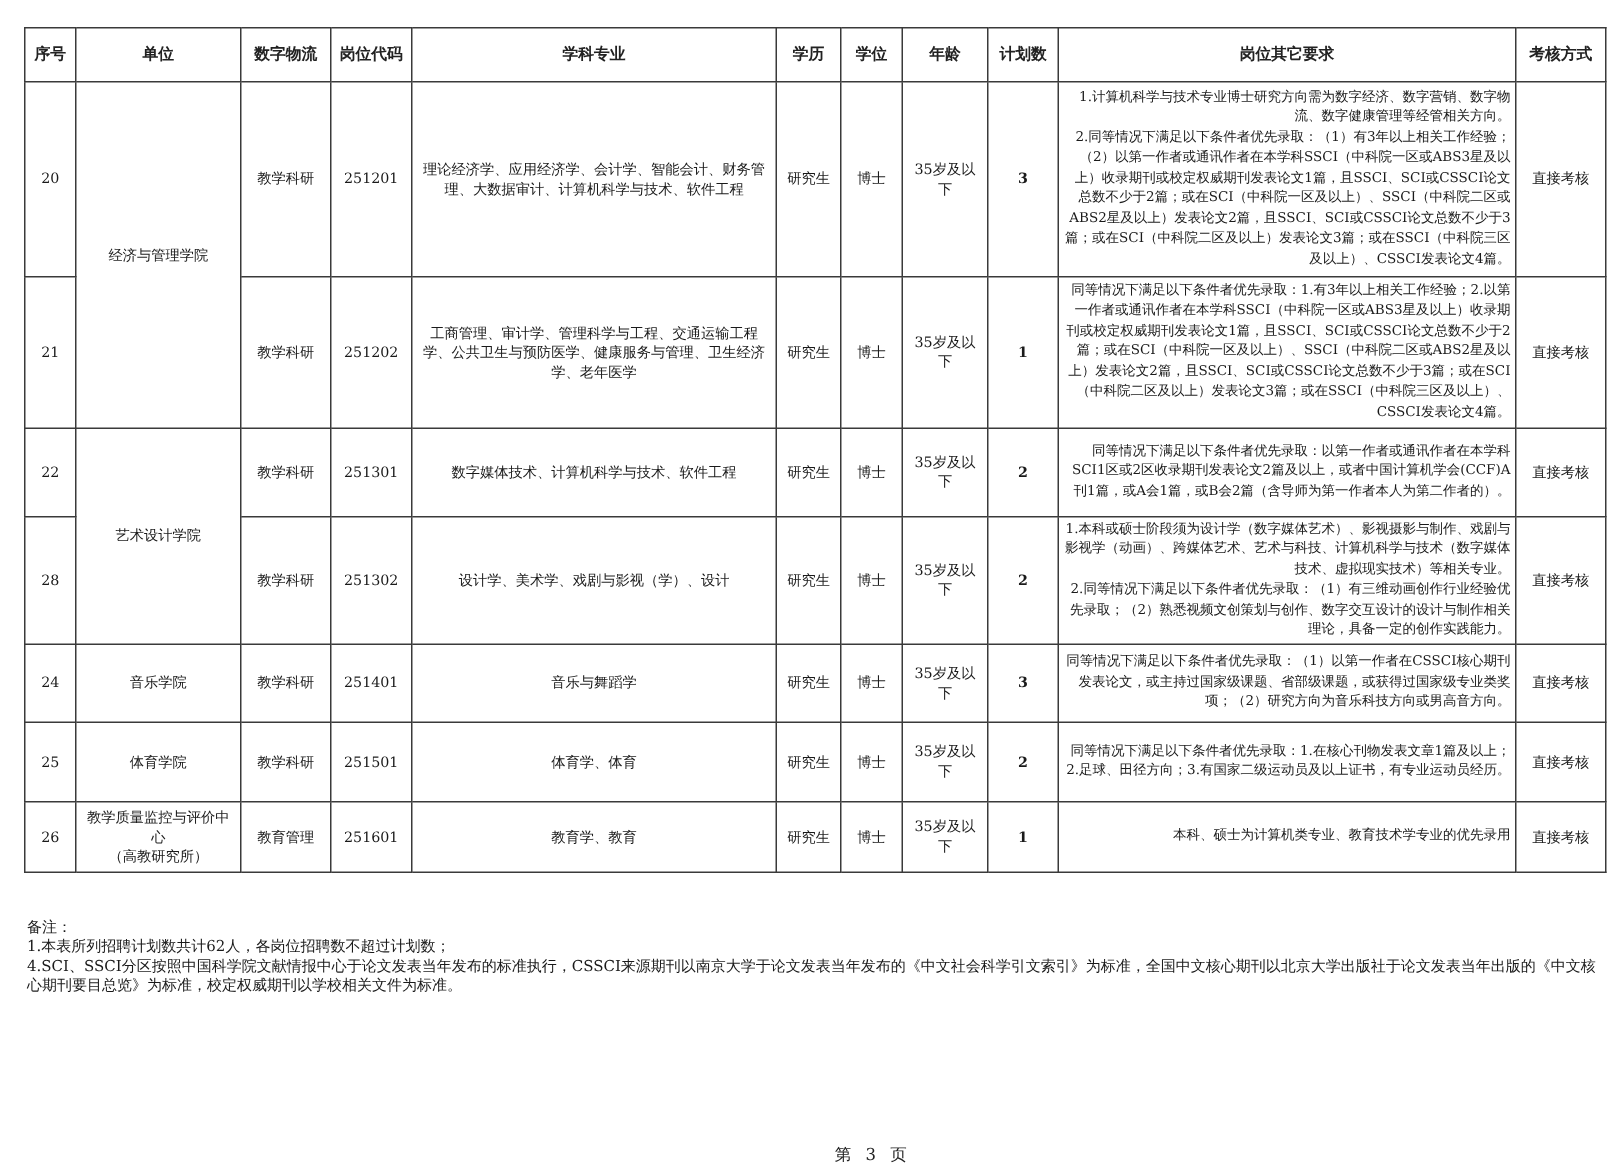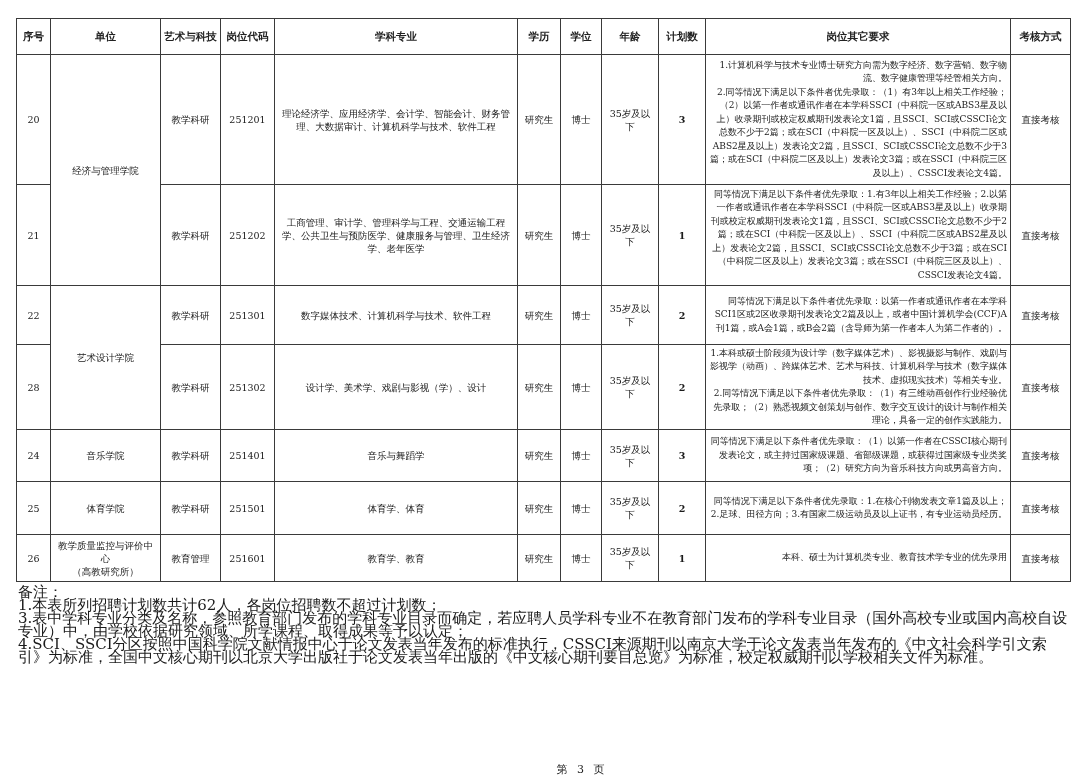--- a/index.html
+++ b/index.html
@@ -52,23 +52,23 @@
     td.req {
       text-align: left;
       font-size: 9px;
       line-height: 13.5px;
       padding: 2px 5px;
     }
     .req-line { display: block; text-align: right; }
     .notes {
       position: absolute;
       left: 18px;
-      top: 586px;
+      top: 612px;
       width: 1052px;
-      font-size: 15px;
+      font-size: 10px;
       line-height: 13px;
       color: #1a1a1a;
     }
     .notes div { white-space: normal; }
     .footer {
       position: absolute;
       left: 0;
       width: 1080px;
       top: 762px;
       text-align: center;
@@ -95,21 +95,21 @@
       <col style="width:41px">
       <col style="width:57px">
       <col style="width:47px">
       <col style="width:305px">
       <col style="width:60px">
     </colgroup>
     <thead>
       <tr>
         <th>序号</th>
         <th>单位</th>
-        <th>艺术与科技</th>
+        <th>数字物流</th>
         <th>岗位代码</th>
         <th>学科专业</th>
         <th>学历</th>
         <th>学位</th>
         <th>年龄</th>
         <th>计划数</th>
         <th>岗位其它要求</th>
         <th>考核方式</th>
       </tr>
     </thead>
@@ -228,21 +228,20 @@
           <span class="req-line">本科、硕士为计算机类专业、教育技术学专业的优先录用</span>
         </td>
         <td>直接考核</td>
       </tr>
     </tbody>
   </table>
 
   <div class="notes">
     <div>备注：</div>
     <div>1.本表所列招聘计划数共计62人，各岗位招聘数不超过计划数；</div>
-    <div>3.表中学科专业分类及名称，参照教育部门发布的学科专业目录而确定，若应聘人员学科专业不在教育部门发布的学科专业目录（国外高校专业或国内高校自设专业）中，由学校依据研究领域、所学课程、取得成果等予以认定；</div>
     <div>4.SCI、SSCI分区按照中国科学院文献情报中心于论文发表当年发布的标准执行，CSSCI来源期刊以南京大学于论文发表当年发布的《中文社会科学引文索引》为标准，全国中文核心期刊以北京大学出版社于论文发表当年出版的《中文核心期刊要目总览》为标准，校定权威期刊以学校相关文件为标准。</div>
   </div>
 
   <div class="footer">
     <span>第</span>
     <span>3</span>
     <span>页</span>
   </div>
 
 </div>

